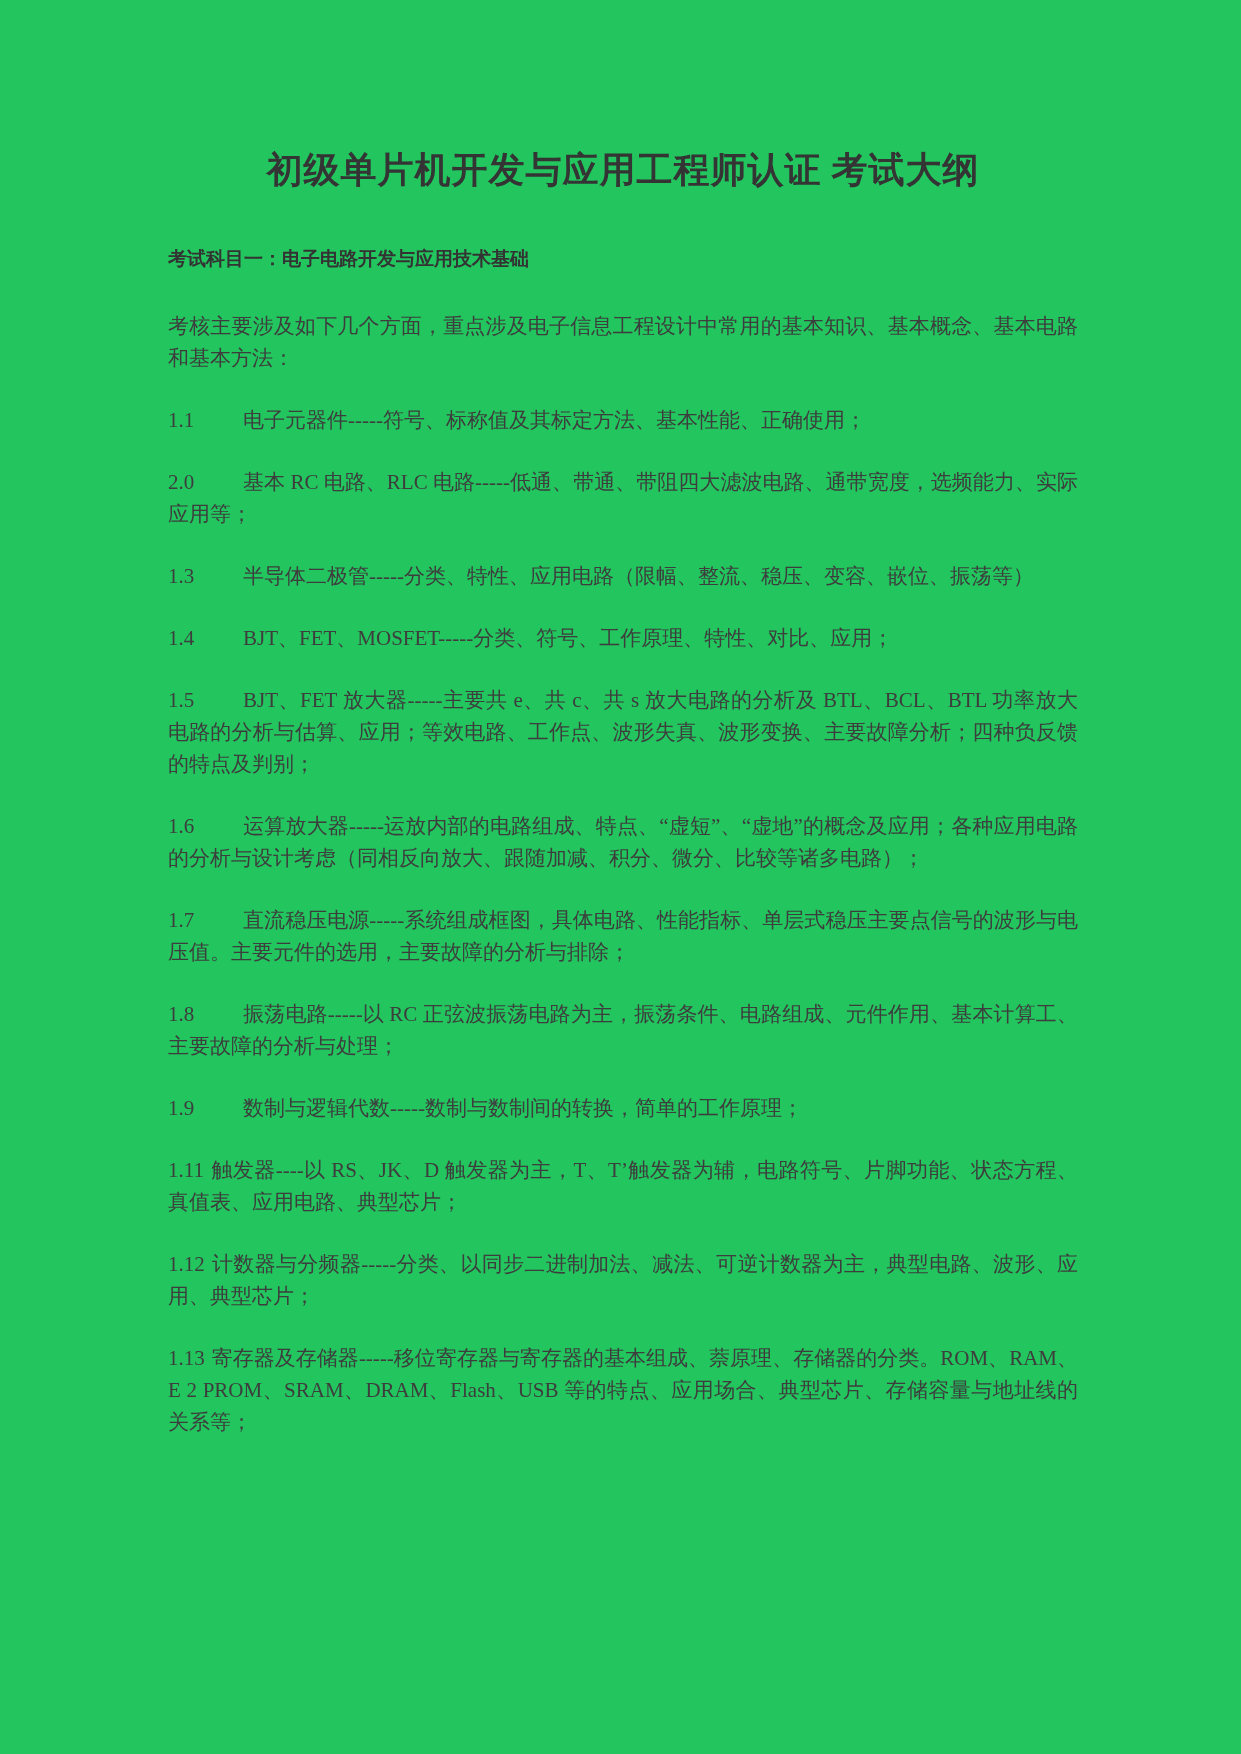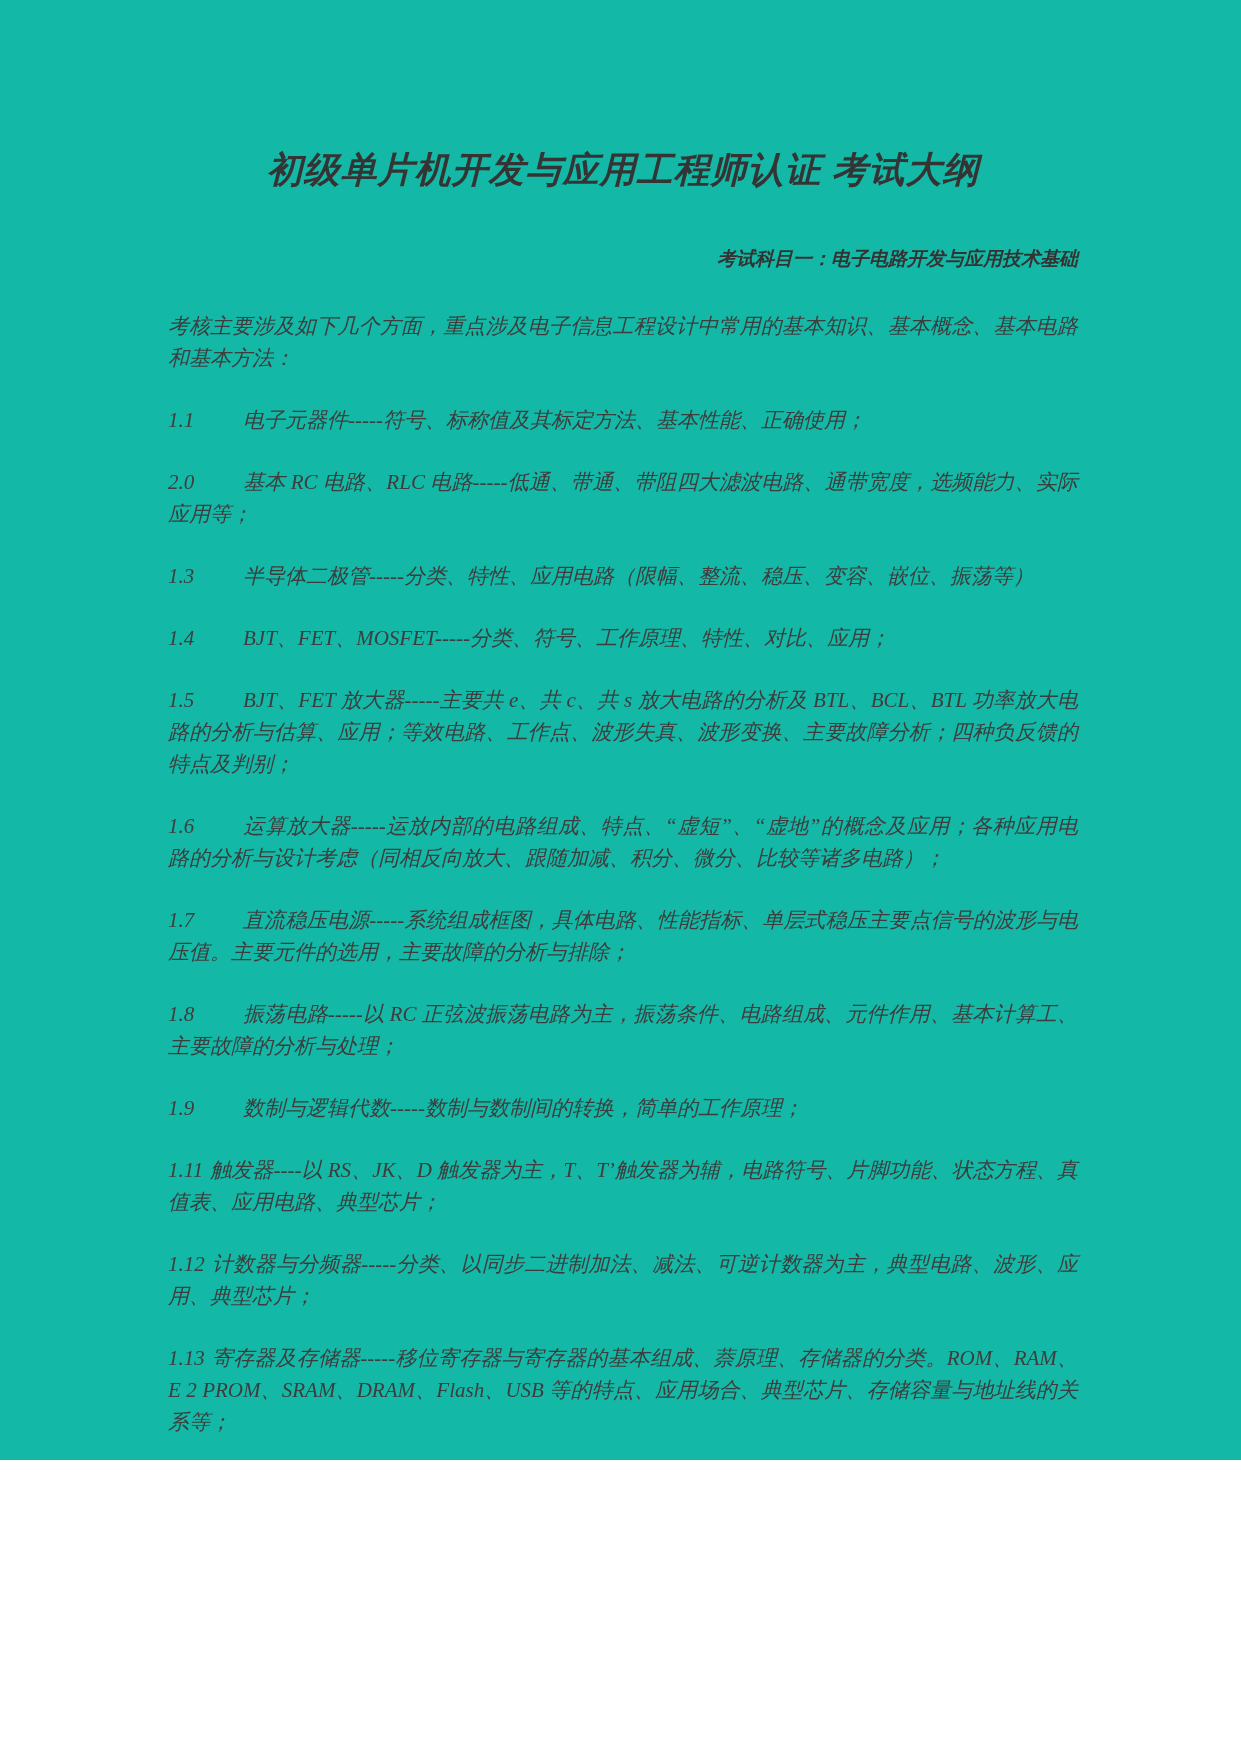--- a/index.html
+++ b/index.html
@@ -2,48 +2,46 @@
 <html lang="zh"><head>
 <meta charset="utf-8">
 <style>
   html, body {
     margin: 0;
     padding: 0;
     background: #ffffff;
   }
   .page {
     width: 1241px;
-    height: 1460px;
-    background: #14b8a6;
+    height: 1754px;
+    background: #22c55e;
     overflow: hidden;
     box-sizing: border-box;
     font-family: "Liberation Serif", "DejaVu Serif", serif;
     color: #3d3d3d;
-    font-style: italic;
   }
   .content {
     padding: 146px 163px 0 168px; 
   }
   .doc-title {
     margin: 0;
     font-size: 36px;
     line-height: 48px;
     font-weight: 700;
     text-align: center;
     color: #343434;
     letter-spacing: 1px;
     white-space: nowrap;
   }
   .section-heading {
     margin: 52px 0 4px 0;
     font-size: 19px;
     line-height: 26px;
     font-weight: 700;
     color: #333333;
-    text-align: right;
   }
   p.para {
     font-size: 21px;
     line-height: 32px;
     margin: 0;
     color: #3d3d3d;
     text-align: justify;
   }
   p.intro {
     margin-top: 38px;

